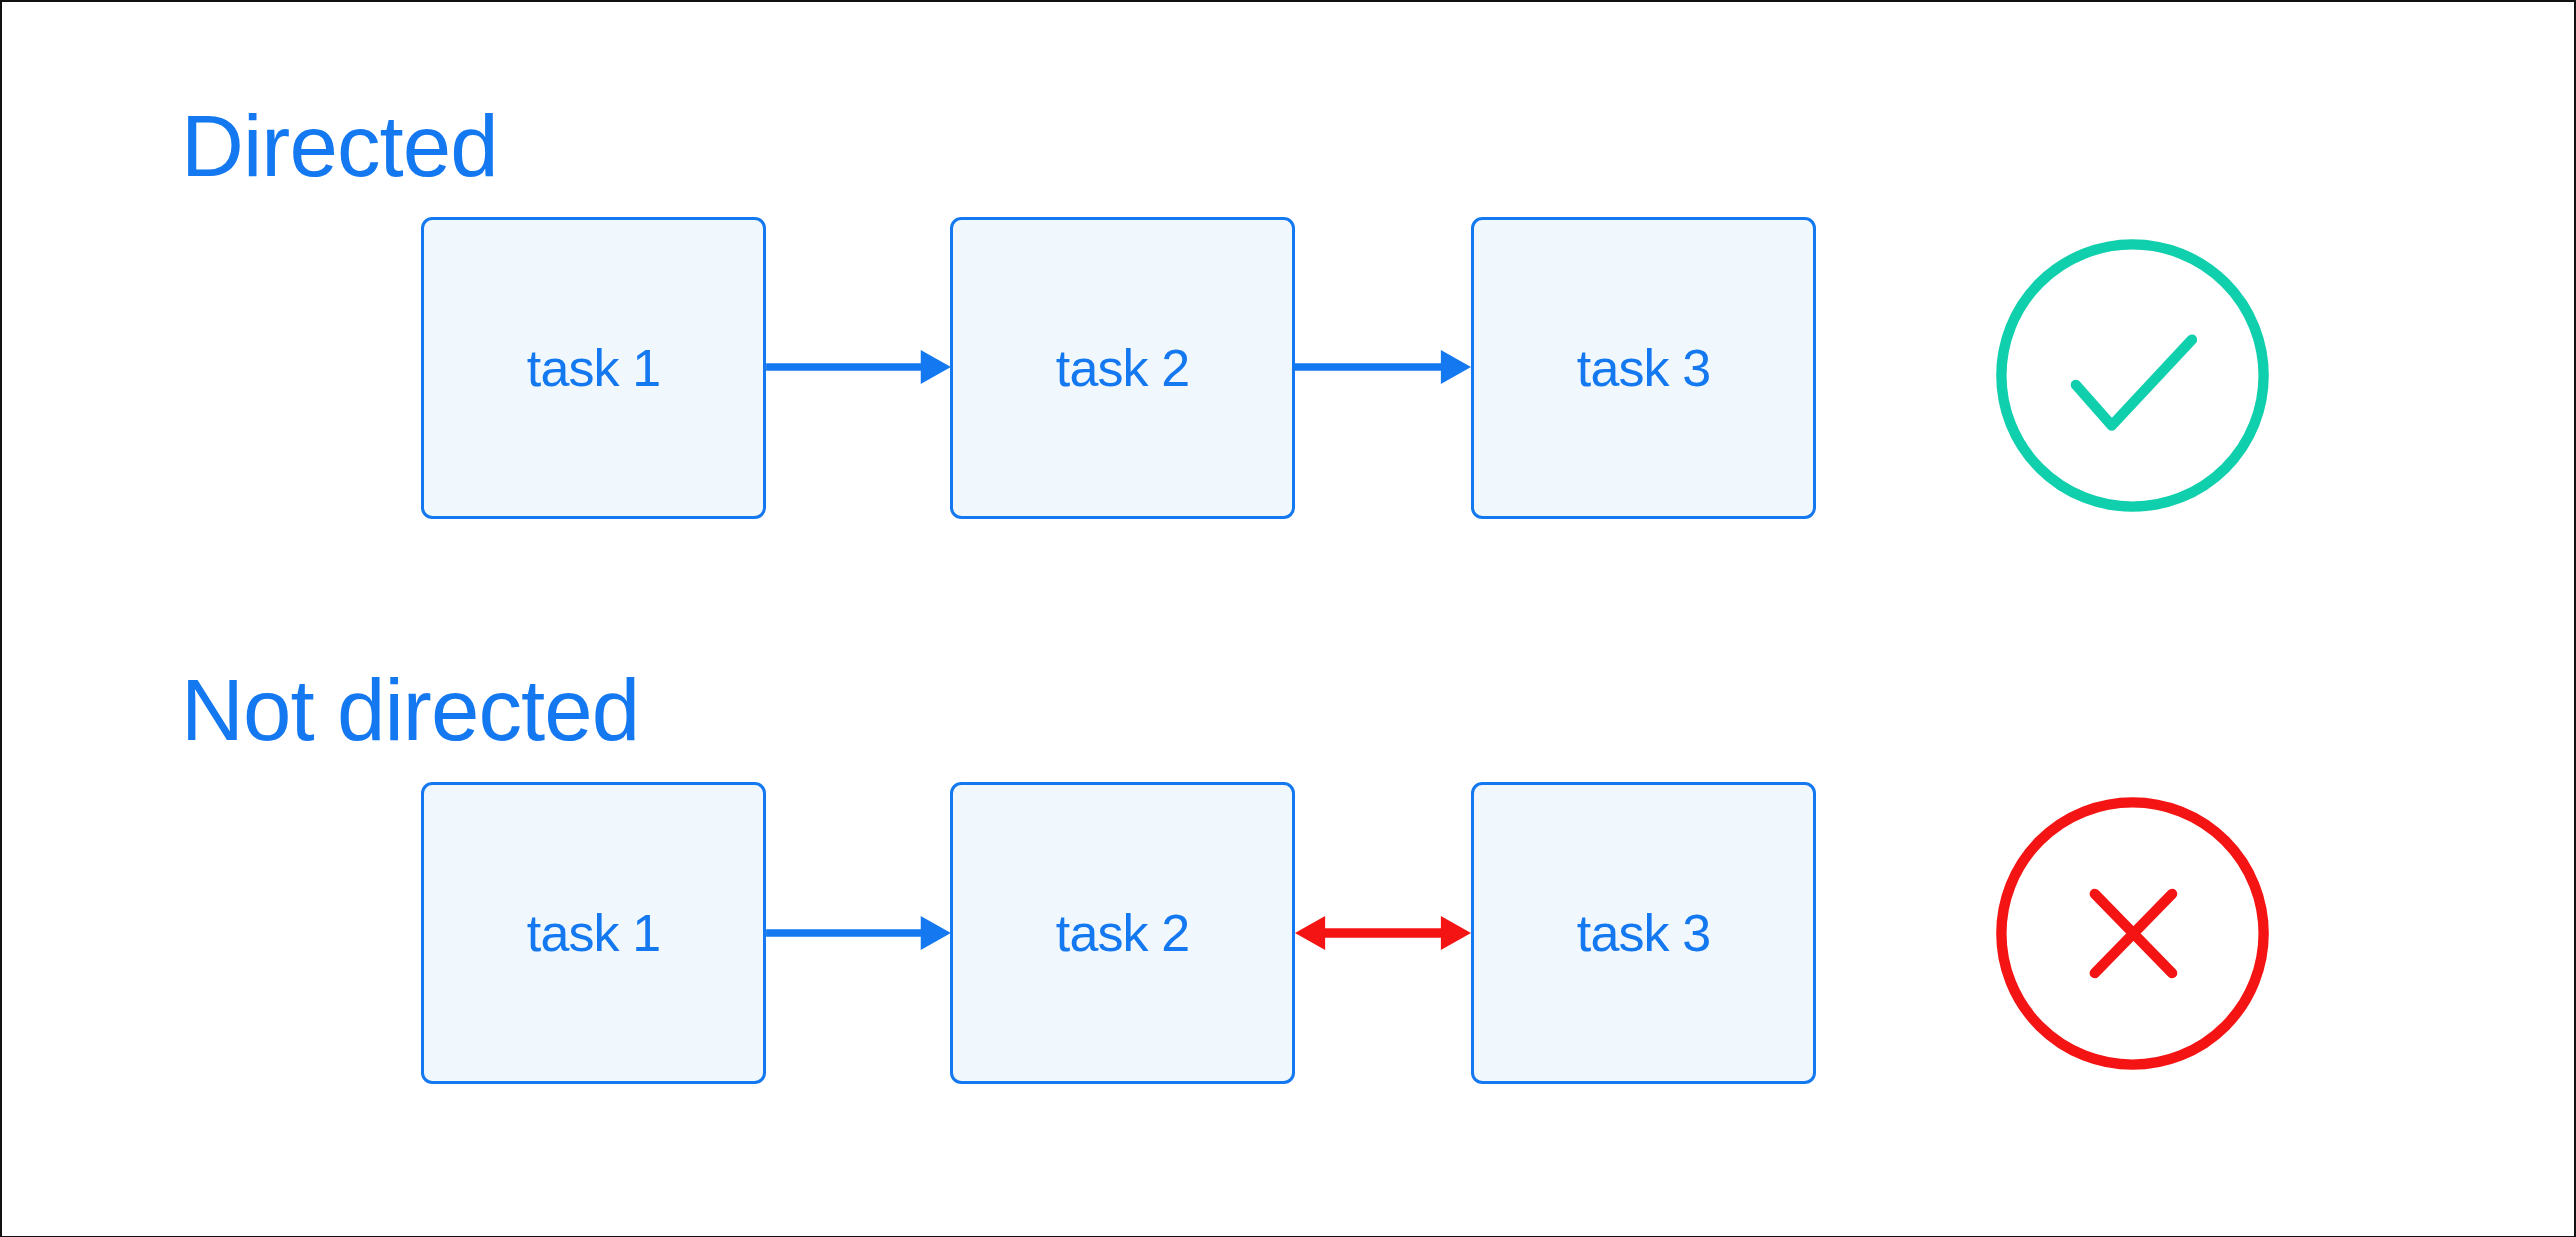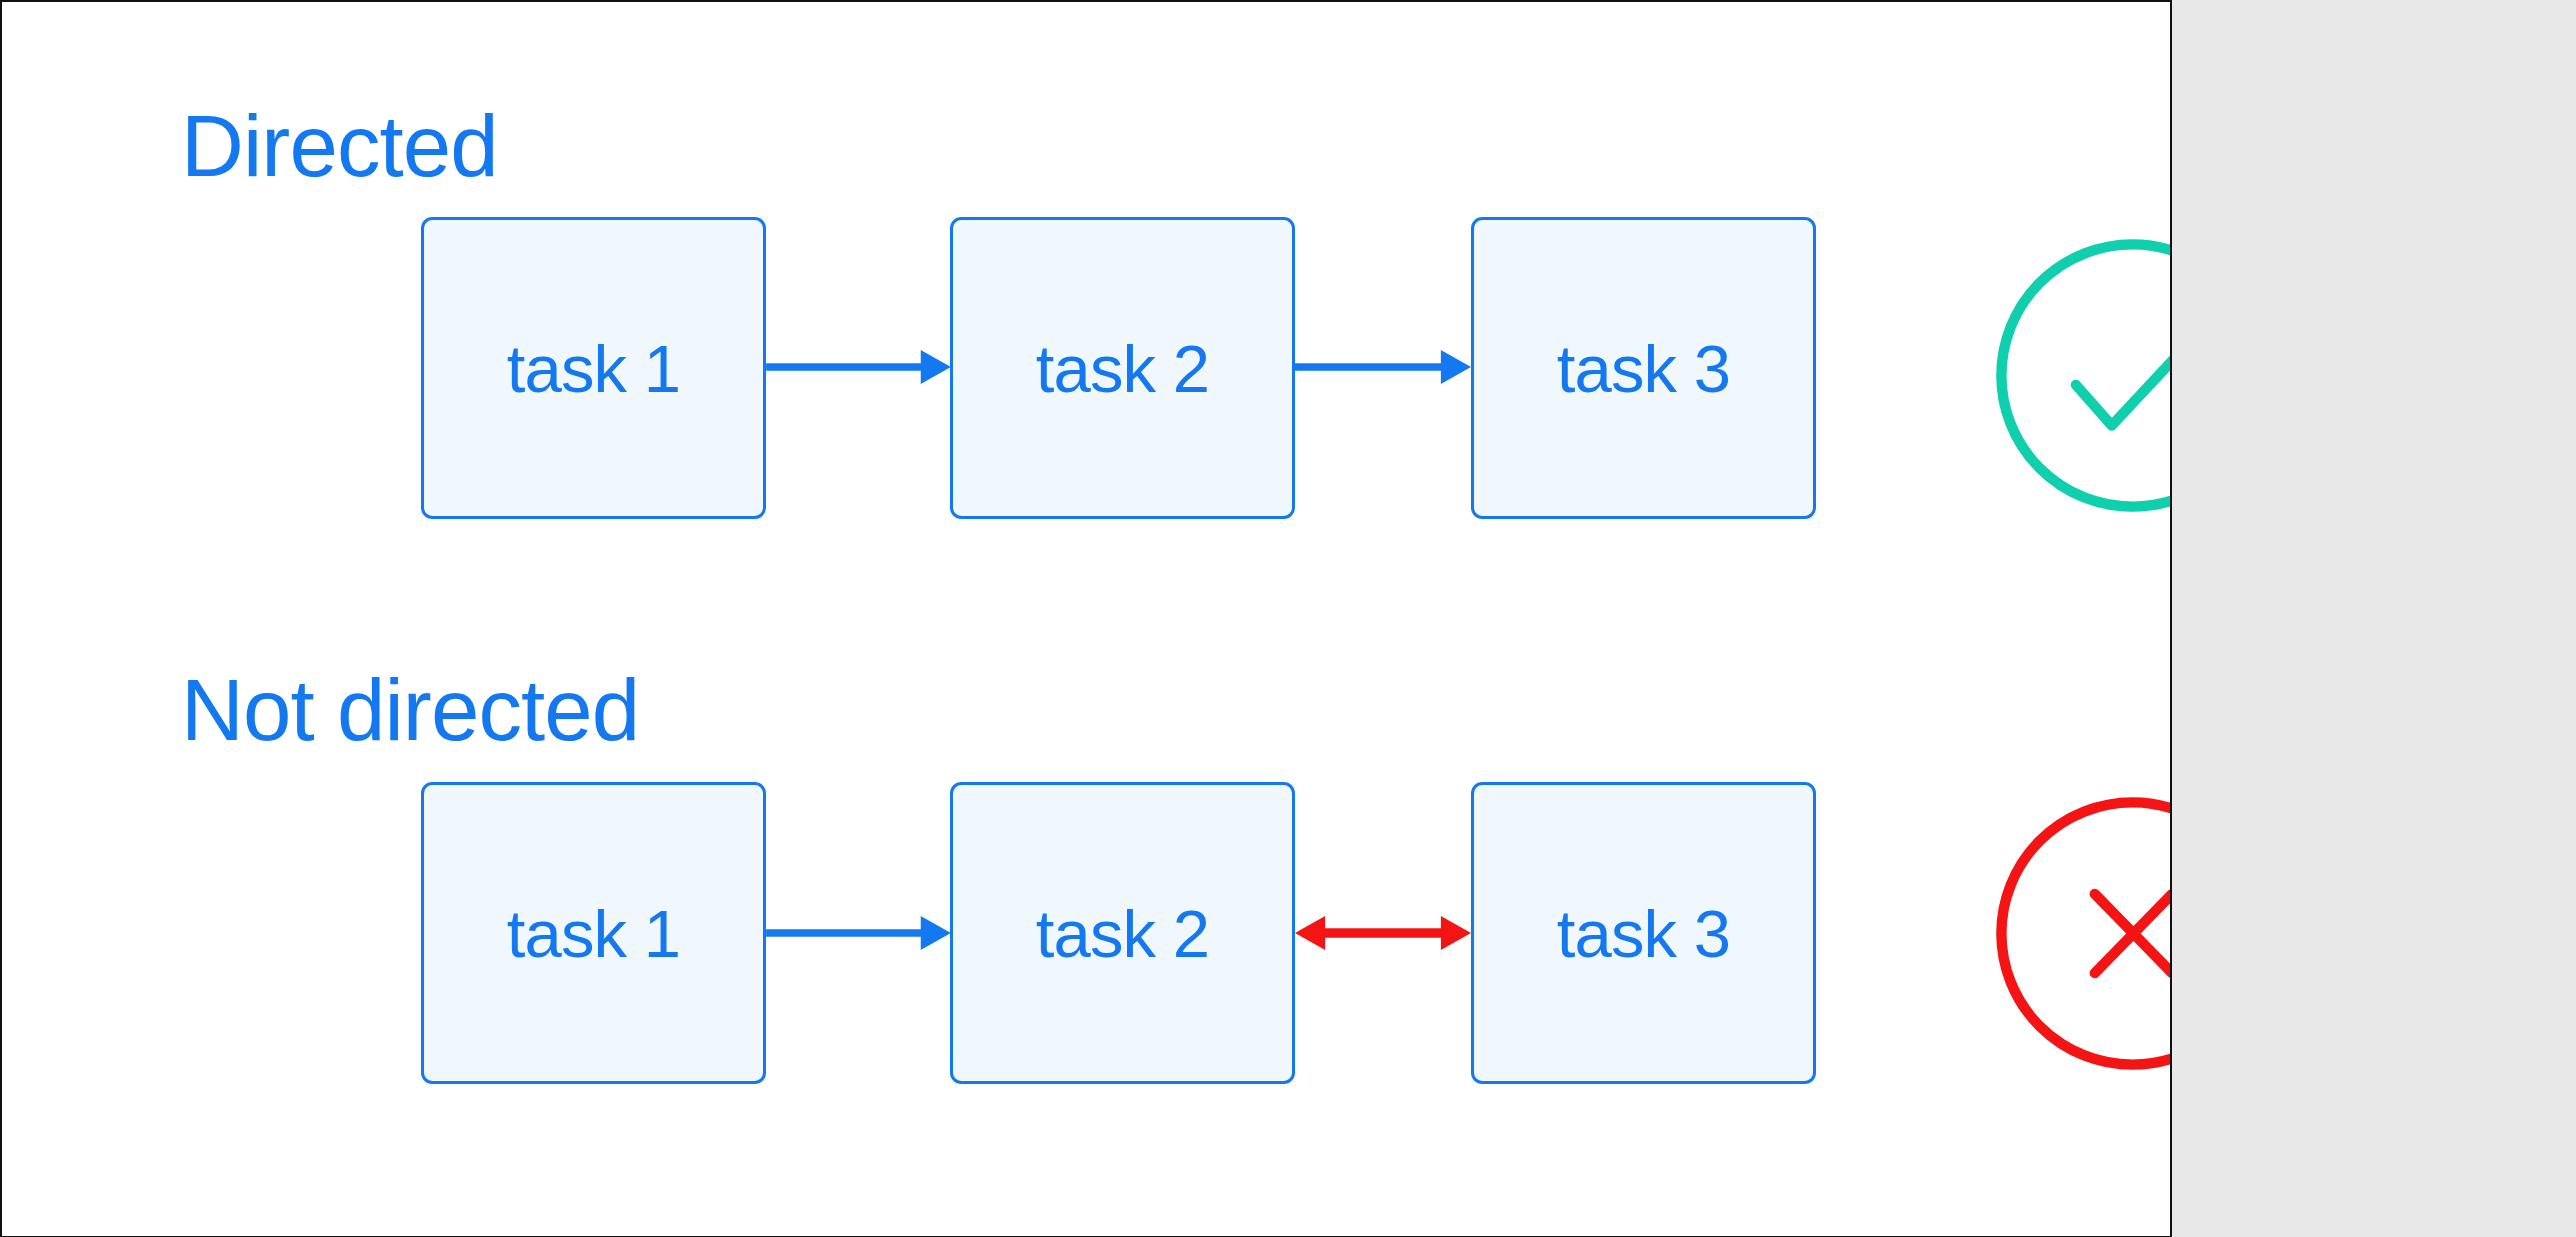--- a/index.html
+++ b/index.html
@@ -9,21 +9,21 @@
     --c-error: #f41414;
     --c-frame: #111111;
     --c-background: #ffffff;
   }
   * { margin: 0; padding: 0; box-sizing: border-box; }
   html, body { background: #e8e8e8; }
   body { font-family: "Liberation Sans", "DejaVu Sans", sans-serif; }
 
   .canvas {
     position: relative;
-    width: 2172px;
+    width: 2576px;
     height: 1238px;
     background: var(--c-background);
     border: 2.8px solid var(--c-frame);
     overflow: hidden;
   }
 
   .section-label {
     position: absolute;
     left: 179px;
     color: var(--c-blue);
@@ -42,21 +42,21 @@
     height: 302px;
     background: var(--c-box-fill);
     border: 3.8px solid var(--c-blue);
     border-radius: 11.3px;
     display: flex;
     align-items: center;
     justify-content: center;
   }
   .task-node .node-label {
     color: var(--c-blue);
-    font-size: 67px;
+    font-size: 52px;
     letter-spacing: -0.9px;
     white-space: nowrap;
   }
   .row1 { top: 215px; }
   .row2 { top: 780px; }
   .col1 { left: 419px; }
   .col2 { left: 948px; }
   .col3 { left: 1469px; align-items: center; }
 
   .edge-svg { position: absolute; display: block; }

